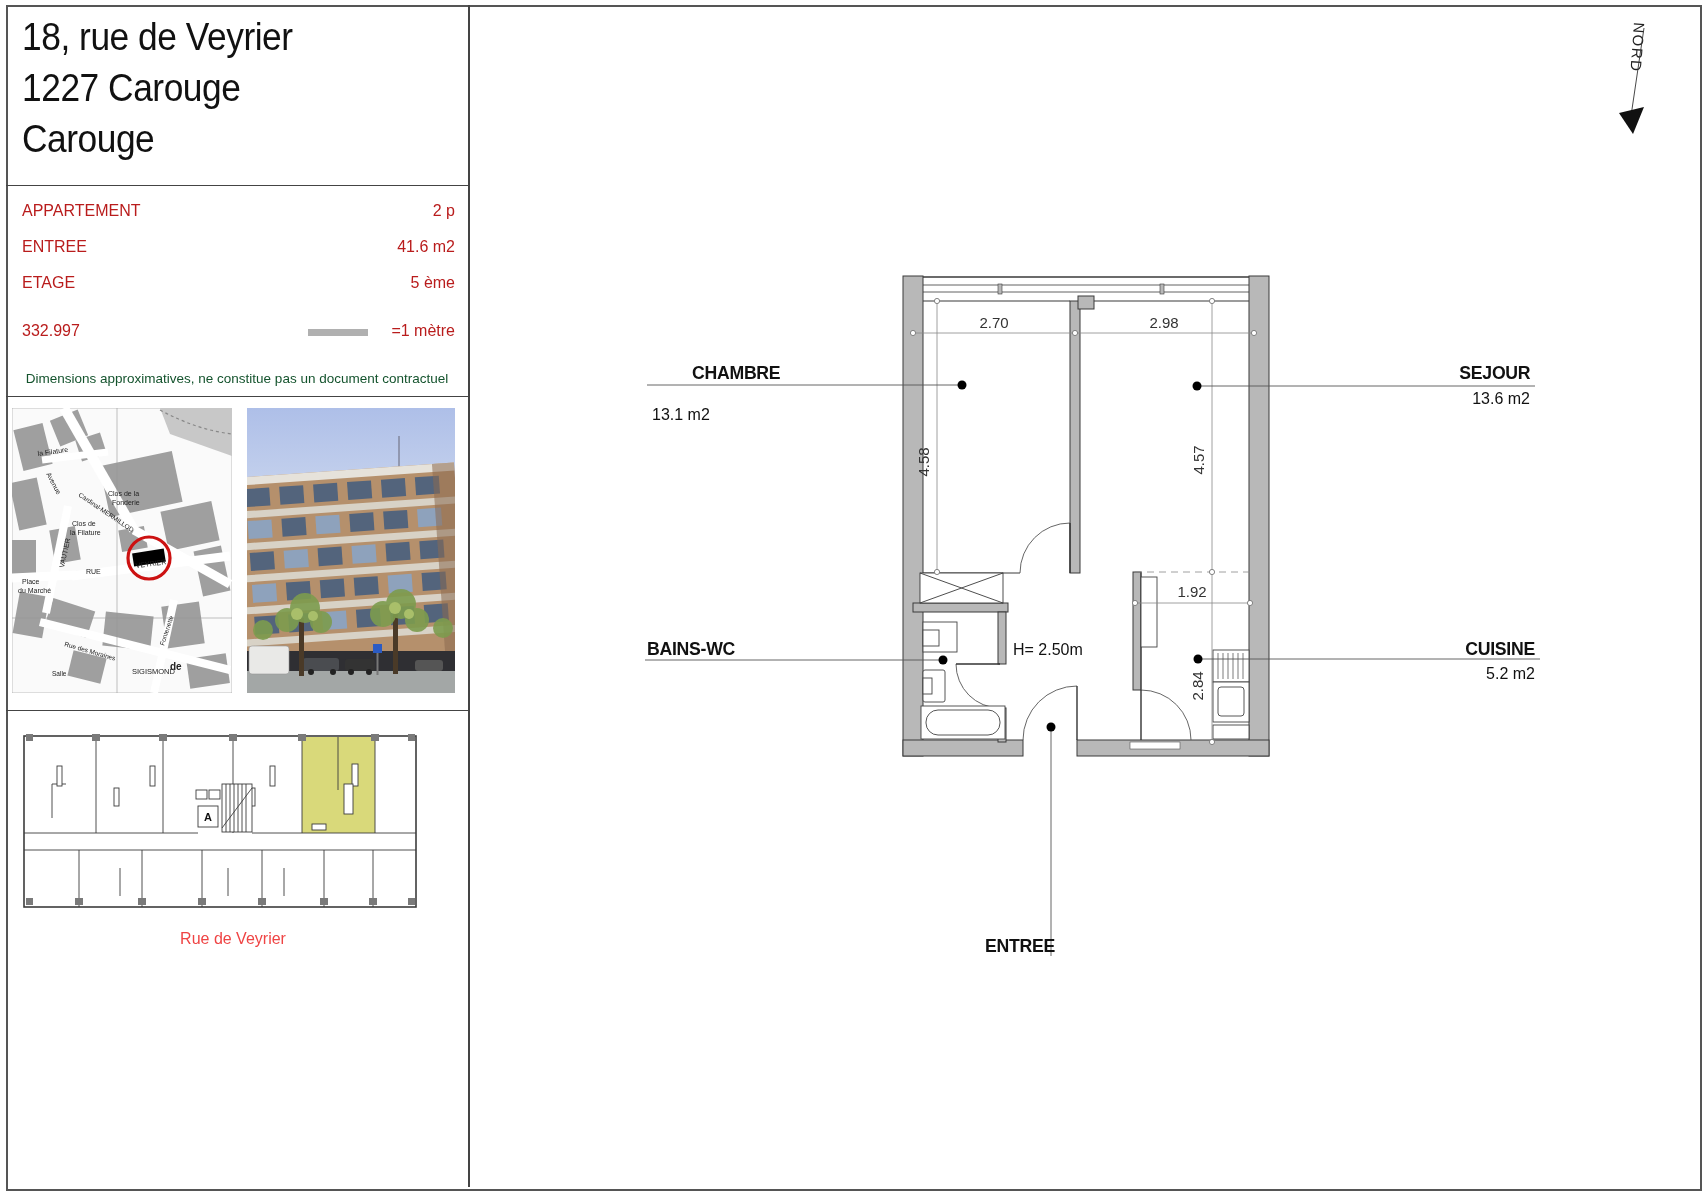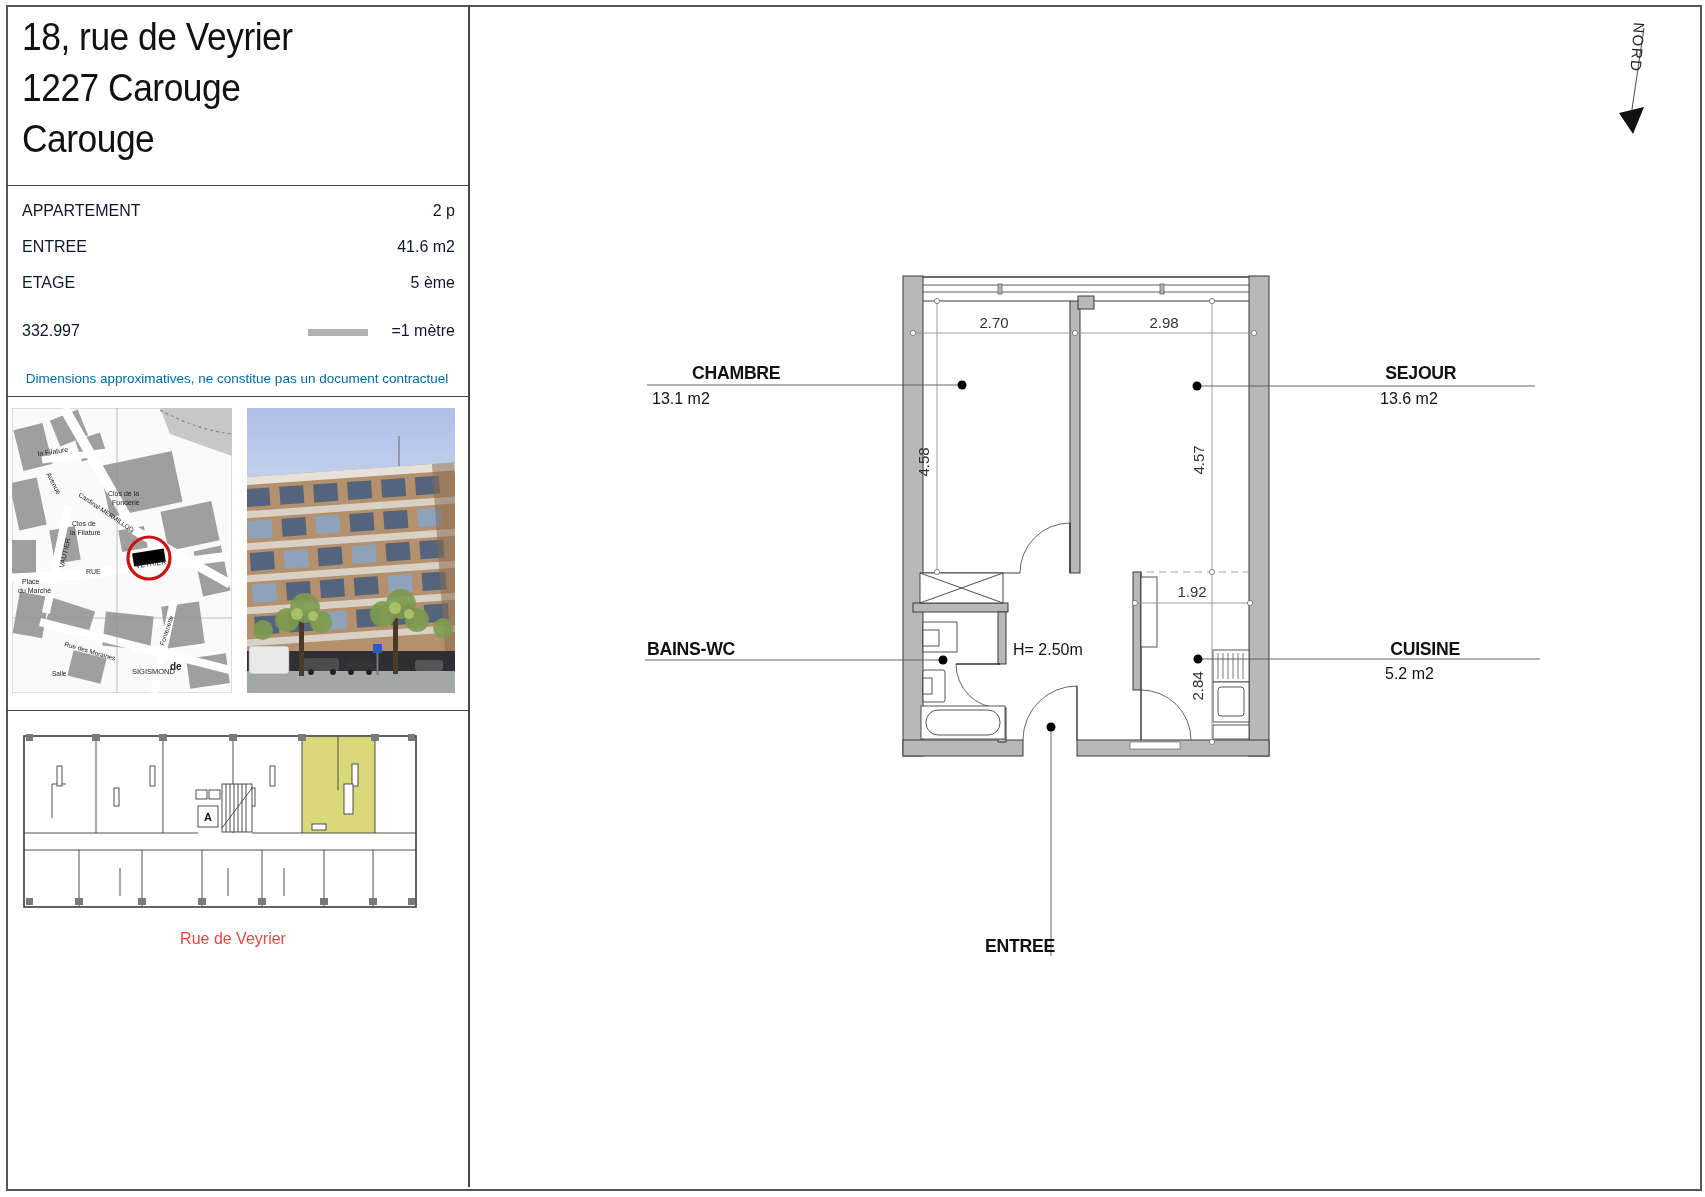--- a/index.html
+++ b/index.html
@@ -6,25 +6,25 @@
   .page{position:relative;width:1705px;height:1197px;background:#fff;overflow:hidden;
         font-family:"Liberation Sans",sans-serif;color:#111;}
   .abs{position:absolute;}
   .hline{position:absolute;background:#444;height:2px;}
   .vline{position:absolute;background:#444;width:2px;}
   .sheet-border{position:absolute;left:6px;top:5px;width:1692px;height:1182px;border:2px solid #555;}
   .title{font-size:38px;line-height:51px;letter-spacing:-0.5px;}
   .cond{display:inline-block;transform:scaleX(.93);transform-origin:0 50%;}
   .cond-r{display:inline-block;transform:scaleX(.93);transform-origin:100% 50%;}
   .inforow{position:absolute;left:22px;width:433px;display:flex;justify-content:space-between;
-           font-size:16px;color:#0f172a;}
-  .disclaimer{position:absolute;left:6px;width:462px;text-align:center;font-size:13.5px;color:#0369a1;}
+           font-size:16px;color:#b91c1c;}
+  .disclaimer{position:absolute;left:6px;width:462px;text-align:center;font-size:13.5px;color:#14532d;}
   .roomlabel{position:absolute;font-size:19px;font-weight:bold;letter-spacing:-0.3px;}
   .arealabel{position:absolute;font-size:16px;}
-  .r-align{text-align:left;}
+  .r-align{text-align:right;}
   .street-cap{position:absolute;left:22px;width:422px;text-align:center;font-size:16px;color:#ef4444;}
   svg text{font-family:"Liberation Sans",sans-serif;}
 </style>
 </head>
 <body>
 
 <div class="page">
 
   <div class="sheet-border"></div>
   <div class="vline" style="left:468px;top:5px;height:1182px;"></div>
@@ -406,21 +406,21 @@
     <g fill="#000">
       <circle cx="962" cy="385" r="4.5"></circle>
       <circle cx="1197" cy="386" r="4.5"></circle>
       <circle cx="943" cy="660" r="4.5"></circle>
       <circle cx="1198" cy="659" r="4.5"></circle>
       <circle cx="1051" cy="727" r="4.5"></circle>
     </g>
   </svg>
 
   <div class="roomlabel" style="left:652px;top:362px;margin-left:40px;"><span class="cond">CHAMBRE</span></div>
-  <div class="arealabel" style="left:652px;top:390px;">13.1 m2</div>
+  <div class="arealabel" style="left:652px;top:406px;">13.1 m2</div>
 
   <div class="roomlabel r-align" style="left:1380px;top:362px;width:150px;"><span class="cond-r">SEJOUR</span></div>
   <div class="arealabel r-align" style="left:1380px;top:390px;width:150px;">13.6 m2</div>
 
   <div class="roomlabel" style="left:647px;top:638px;"><span class="cond">BAINS-WC</span></div>
 
   <div class="roomlabel r-align" style="left:1385px;top:638px;width:150px;"><span class="cond-r">CUISINE</span></div>
   <div class="arealabel r-align" style="left:1385px;top:665px;width:150px;">5.2 m2</div>
 
   <div class="roomlabel" style="left:985px;top:935px;"><span class="cond">ENTREE</span></div>

